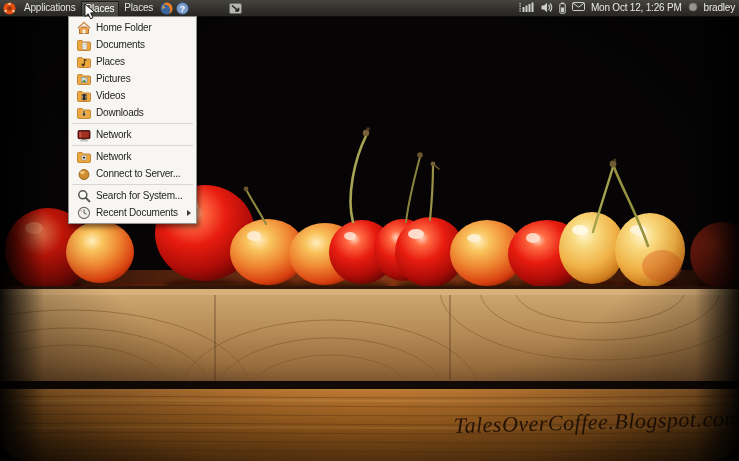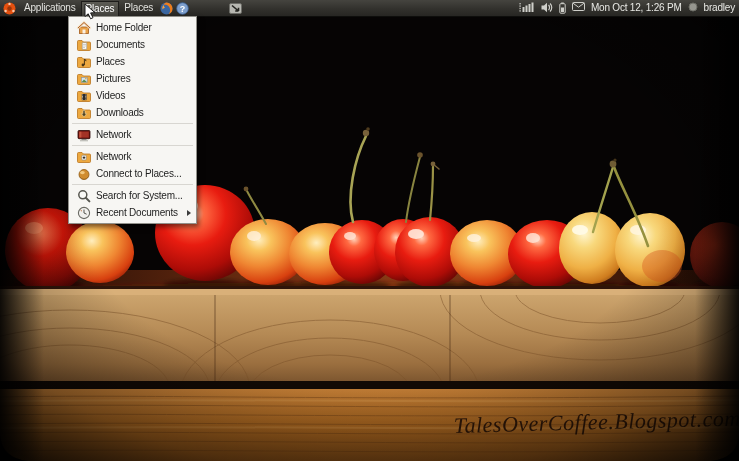--- a/index.html
+++ b/index.html
@@ -410,21 +410,21 @@
     </div>
 
     <div class="pm-item">
       <span class="mi">
         <svg width="16" height="16" viewBox="0 0 16 16">
           <circle cx="8" cy="8.5" r="5" fill="#d08c2e" stroke="#8f5a14" stroke-width="0.8"></circle>
           <ellipse cx="6.4" cy="6.6" rx="2.4" ry="1.7" fill="#f2c87e"></ellipse>
           <path d="M3.5,10.5 a5,5 0 0 0 9,0" fill="none" stroke="#8f5a14" stroke-width="0.7" opacity="0.7"></path>
         </svg>
       </span>
-      <span class="pm-label">Connect to Places...</span>
+      <span class="pm-label">Connect to Server...</span>
     </div>
 
     <div class="pm-sep"></div>
 
     <div class="pm-item">
       <span class="mi">
         <svg width="16" height="16" viewBox="0 0 16 16">
           <circle cx="6.8" cy="6.8" r="4" fill="rgba(255,255,255,0.3)" stroke="#56564f" stroke-width="1.5"></circle>
           <line x1="9.8" y1="9.8" x2="13.4" y2="13.4" stroke="#56564f" stroke-width="2" stroke-linecap="round"></line>
         </svg>

